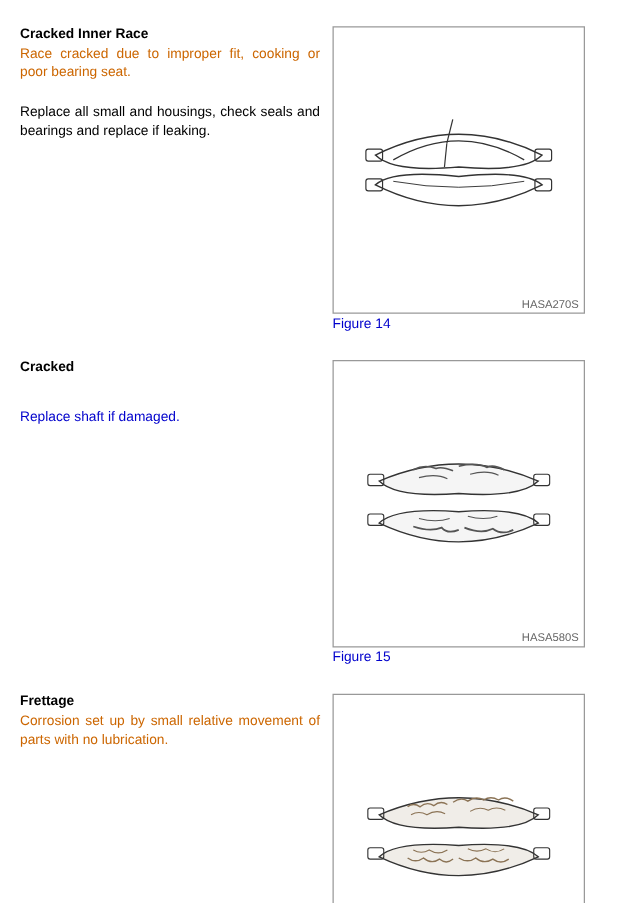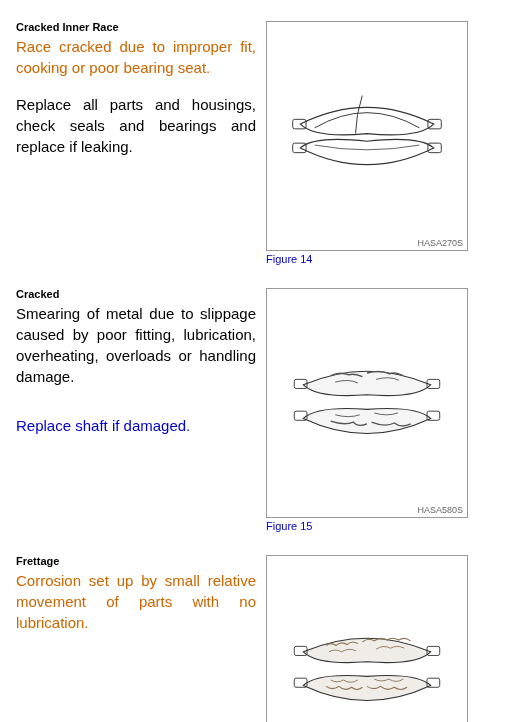--- a/index.html
+++ b/index.html
@@ -63,21 +63,21 @@
       margin-top: 2px;
     }
 
     .section-title {
       font-weight: bold;
       font-size: 11px;
       margin-bottom: 3px;
     }
 
     .section-body {
-      font-size: 15px;
+      font-size: 11px;
       line-height: 1.4;
       margin-bottom: 4px;
       text-align: justify;
     }
 
     .section-body.orange {
       color: #cc6600;
     }
 
     .section-body.blue {
@@ -109,21 +109,21 @@
 <body>
 
 <div class="page-container">
   <div class="content-area">
 
     <div class="section">
       <div class="section-text">
         <div class="section-title">Cracked Inner Race</div>
         <div class="section-body orange">Race cracked due to improper fit, cooking or poor bearing seat.</div>
         <br>
-        <div class="section-body">Replace all parts and housings, check seals and bearings and replace if leaking.</div>
+        <div class="section-body">Replace all small and housings, check seals and bearings and replace if leaking.</div>
       </div>
       <div class="section-image-wrap">
         <div class="section-image">
 
           <svg class="bearing-svg" viewBox="0 0 200 105" xmlns="http://www.w3.org/2000/svg">
 
             <path d="M 30 40 Q 100 5 170 40 Q 155 55 100 50 Q 45 55 30 40 Z" fill="none" stroke="#333" stroke-width="1.2"></path>
             <path d="M 45 44 Q 100 12 155 44" fill="none" stroke="#333" stroke-width="1"></path>
 
             <line x1="95" y1="10" x2="90" y2="30" stroke="#333" stroke-width="1"></line>
@@ -142,21 +142,20 @@
           </svg>
           <span class="image-code">HASA270S</span>
         </div>
         <div class="figure-label">Figure 14</div>
       </div>
     </div>
 
     <div class="section">
       <div class="section-text">
         <div class="section-title">Cracked</div>
-        <div class="section-body">Smearing of metal due to slippage caused by poor fitting, lubrication, overheating, overloads or handling damage.</div>
         <br>
         <br>
         <div class="section-body blue">Replace shaft if damaged.</div>
       </div>
       <div class="section-image-wrap">
         <div class="section-image">
 
           <svg class="bearing-svg" viewBox="0 0 200 110" xmlns="http://www.w3.org/2000/svg">
 
             <path d="M 30 35 Q 100 5 170 35 Q 155 50 100 46 Q 45 50 30 35 Z" fill="#f5f5f5" stroke="#333" stroke-width="1.2"></path>

